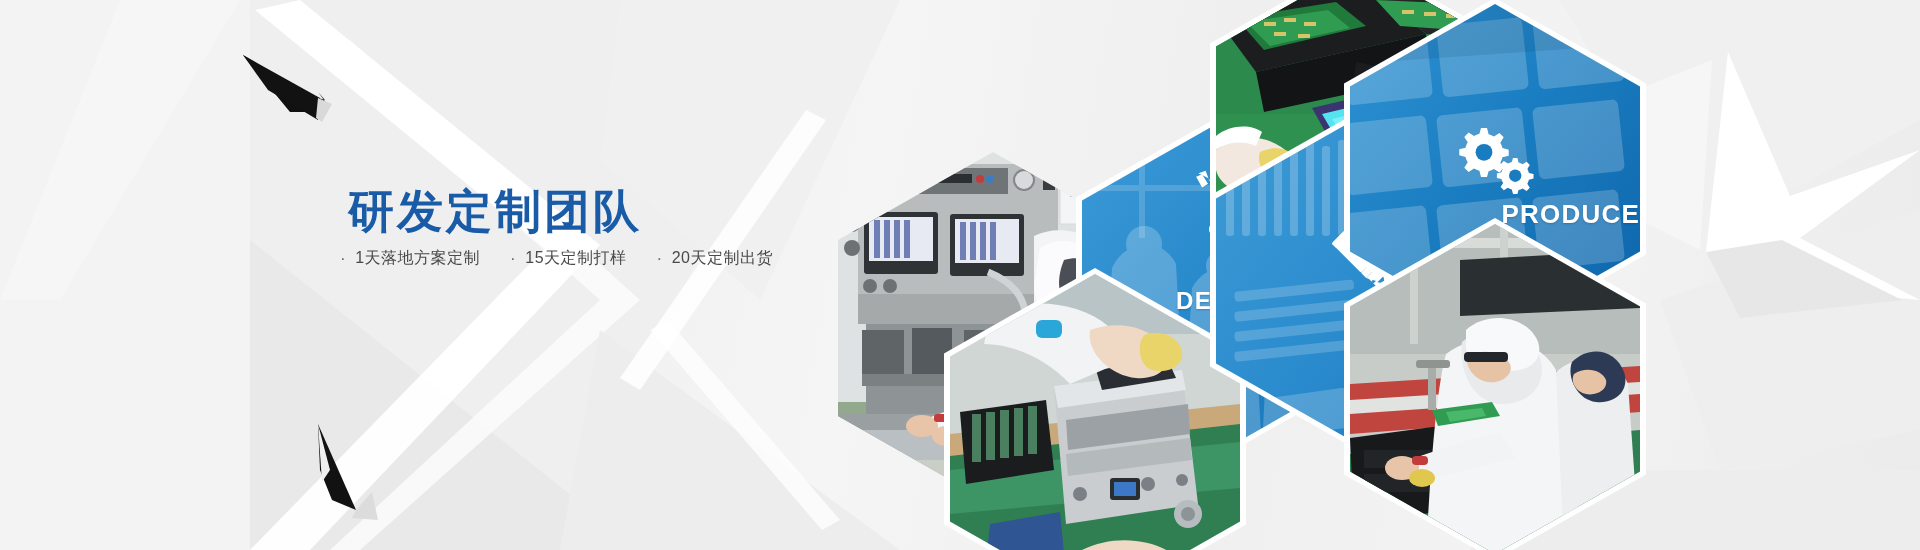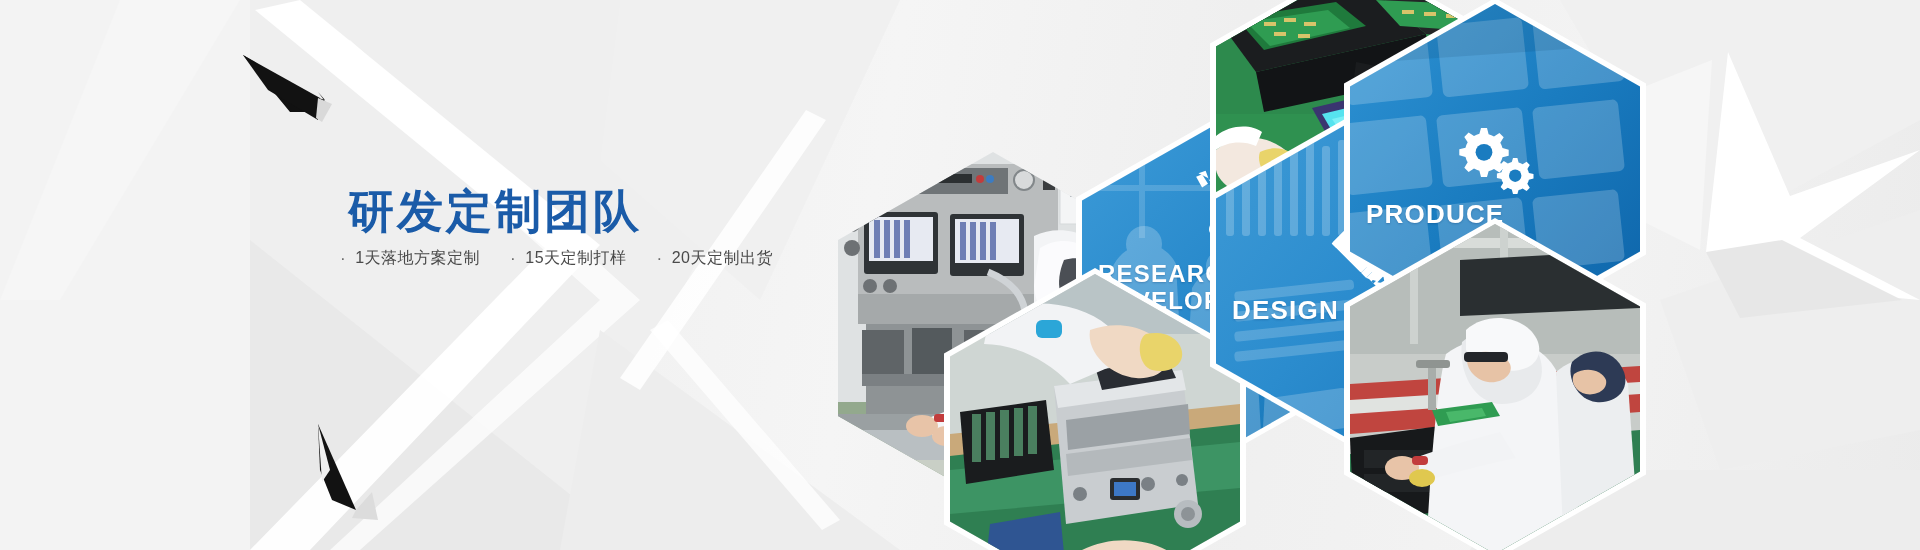--- a/index.html
+++ b/index.html
@@ -54,21 +54,21 @@
     overflow:hidden;
   }
   .hex-inner{position:absolute;inset:0;}
   .hex-ring{
     position:absolute;
     -webkit-clip-path:polygon(50% 0%,100% 25%,100% 75%,50% 100%,0% 75%,0% 25%);
     clip-path:polygon(50% 0%,100% 25%,100% 75%,50% 100%,0% 75%,0% 25%);
     background:#ffffff;
   }
   .hex-label{
-    position:absolute;left:16px;right:0;text-align:left;color:#fff;
+    position:absolute;left:16px;right:0;text-align:right;color:#fff;
     font-weight:bold;letter-spacing:1.2px;line-height:1.12;
     text-shadow:0 1px 2px rgba(0,40,90,.25);
   }
   .hex-icon{position:absolute;left:0;right:0;display:flex;justify-content:center;}
   svg{display:block;}
 </style>
 </head>
 <body>
 
 <div class="banner">

